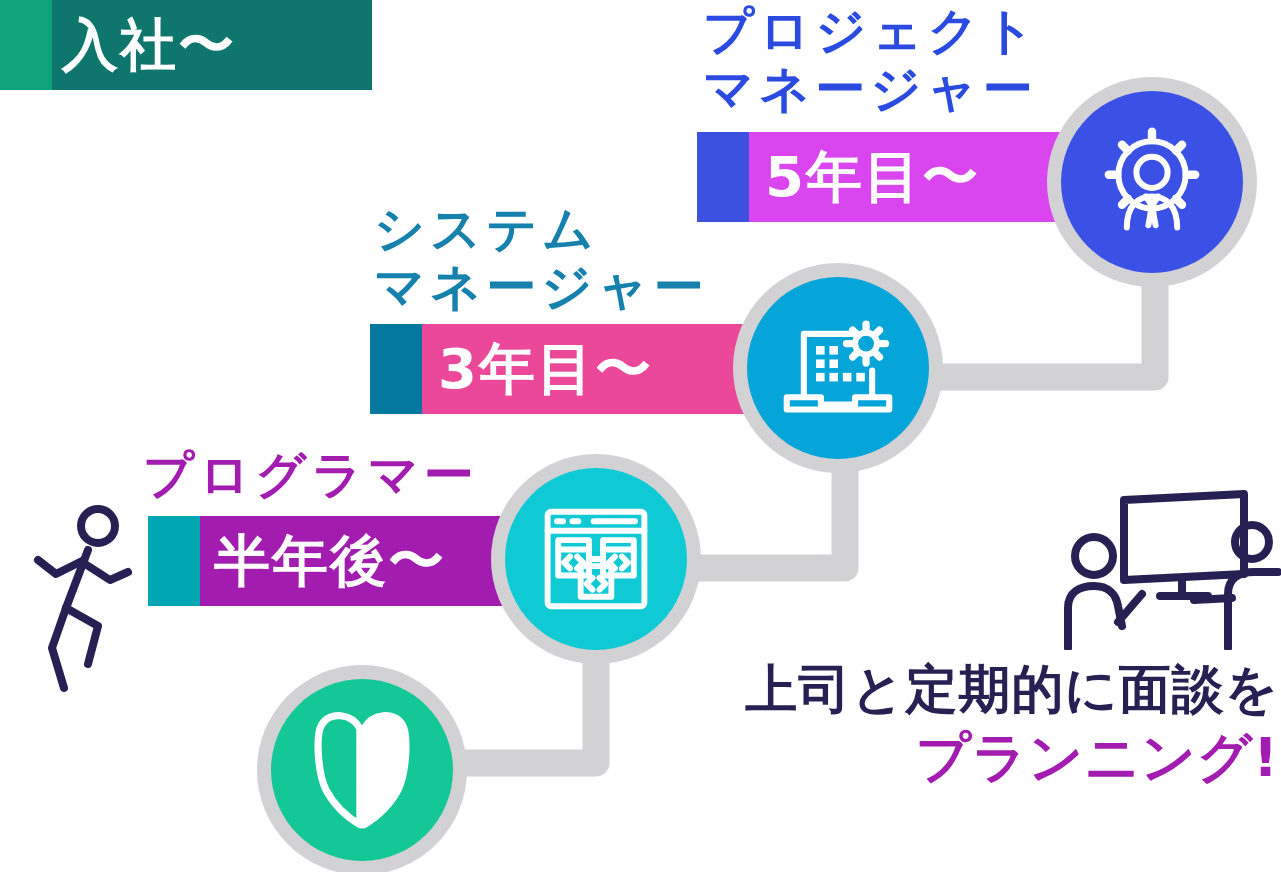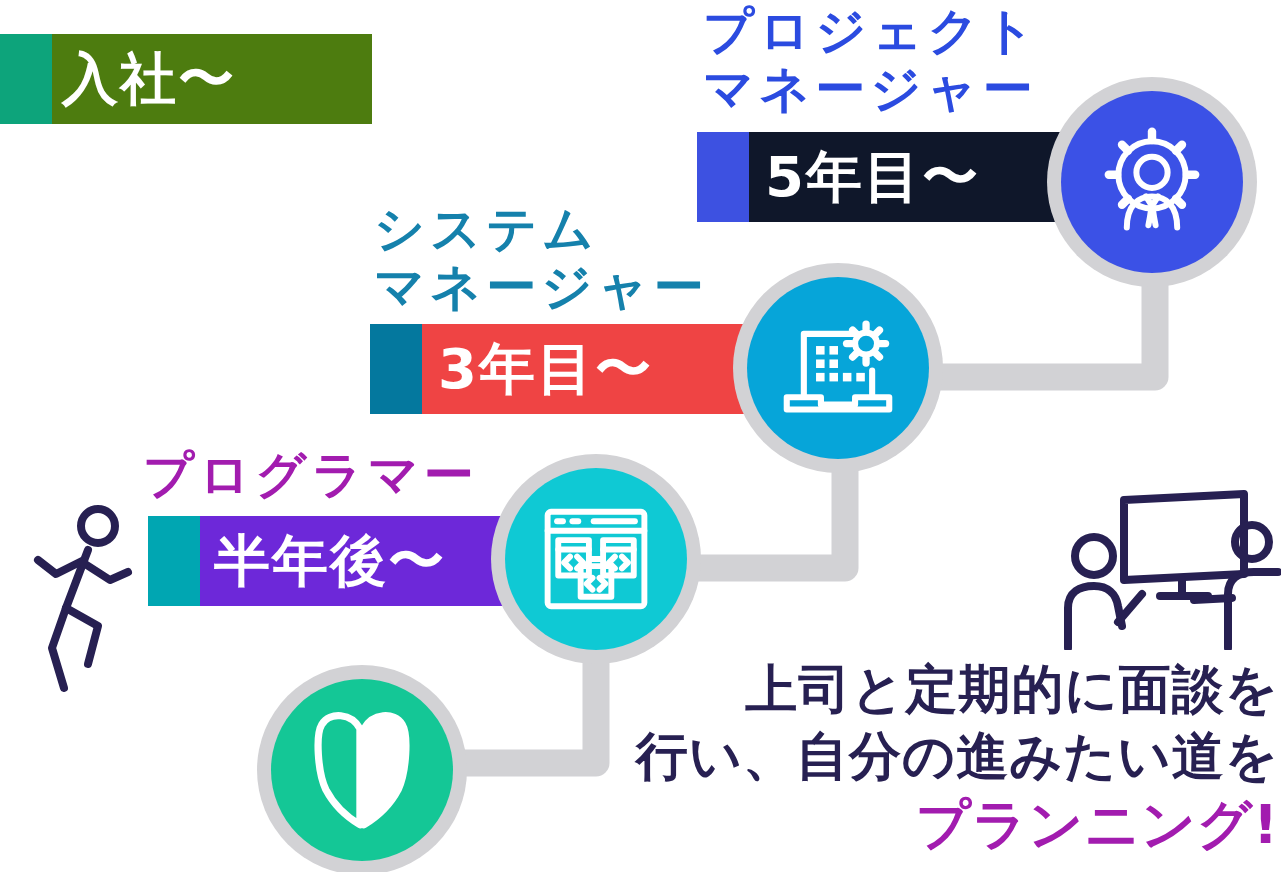--- a/index.html
+++ b/index.html
@@ -12,30 +12,30 @@
   
   #connector-layer { position:absolute; left:0; top:0; z-index:1; }
   
   .bar { position:absolute; height:90px; z-index:2; }
   .bar .accent { position:absolute; left:0; top:0; bottom:0; width:52px; }
   .bar .period {
     position:absolute; top:0; height:90px; line-height:90px;
     color:#ffffff; font-size:56px; font-weight:800; letter-spacing:2px;
     white-space:nowrap;
   }
-  #bar-joining          { left:0;   top:710; width:372px; background:#4d7c0f;margin-top:34px; }
+  #bar-joining          { left:0;   top:710; width:372px; background:#0f766e; }
   #bar-joining .accent  { background:#0DA47B; }
   #bar-joining .period  { left:62px; }
-  #bar-programmer         { left:148px; top:516px; width:455px; background:#6d28d9; }
+  #bar-programmer         { left:148px; top:516px; width:455px; background:#a21caf; }
   #bar-programmer .accent { background:#00A6B2; }
   #bar-programmer .period { left:66px; }
-  #bar-system-engineer         { left:370px; top:324px; width:475px; background:#ef4444; }
+  #bar-system-engineer         { left:370px; top:324px; width:475px; background:#ec4899; }
   #bar-system-engineer .accent { background:#04789E; }
   #bar-system-engineer .period { left:68px; }
-  #bar-project-manager         { left:697px; top:132px; width:465px; background:#0f172a;text-align:center; }
+  #bar-project-manager         { left:697px; top:132px; width:465px; background:#d946ef;text-align:center; }
   #bar-project-manager .accent { background:#3D51E1; }
   #bar-project-manager .period { left:68px; }
   
   .stage-circle {
     position:absolute; width:210px; height:210px; border-radius:50%;
     background:#D2D2D5; z-index:3;
     display:flex; align-items:center; justify-content:center;
   }
   .stage-circle .inner {
     width:182px; height:182px; border-radius:50%;
@@ -238,17 +238,16 @@
       <path d="M62 140 L86 112"></path>
 
       <circle cx="196" cy="60" r="17"></circle>
       <path d="M172 166 L172 112 C172 96 184 90 198 90 L222 90"></path>
       <path d="M176 116 L138 118"></path>
     </g>
   </svg>
 
   <div id="note">
     <div class="note-line">上司と定期的に面談を</div>
-    <div class="note-line">行い、自分の進みたい道を</div>
     <div class="note-highlight">プランニング!</div>
   </div>
 
 </div>
 
 </body></html>

